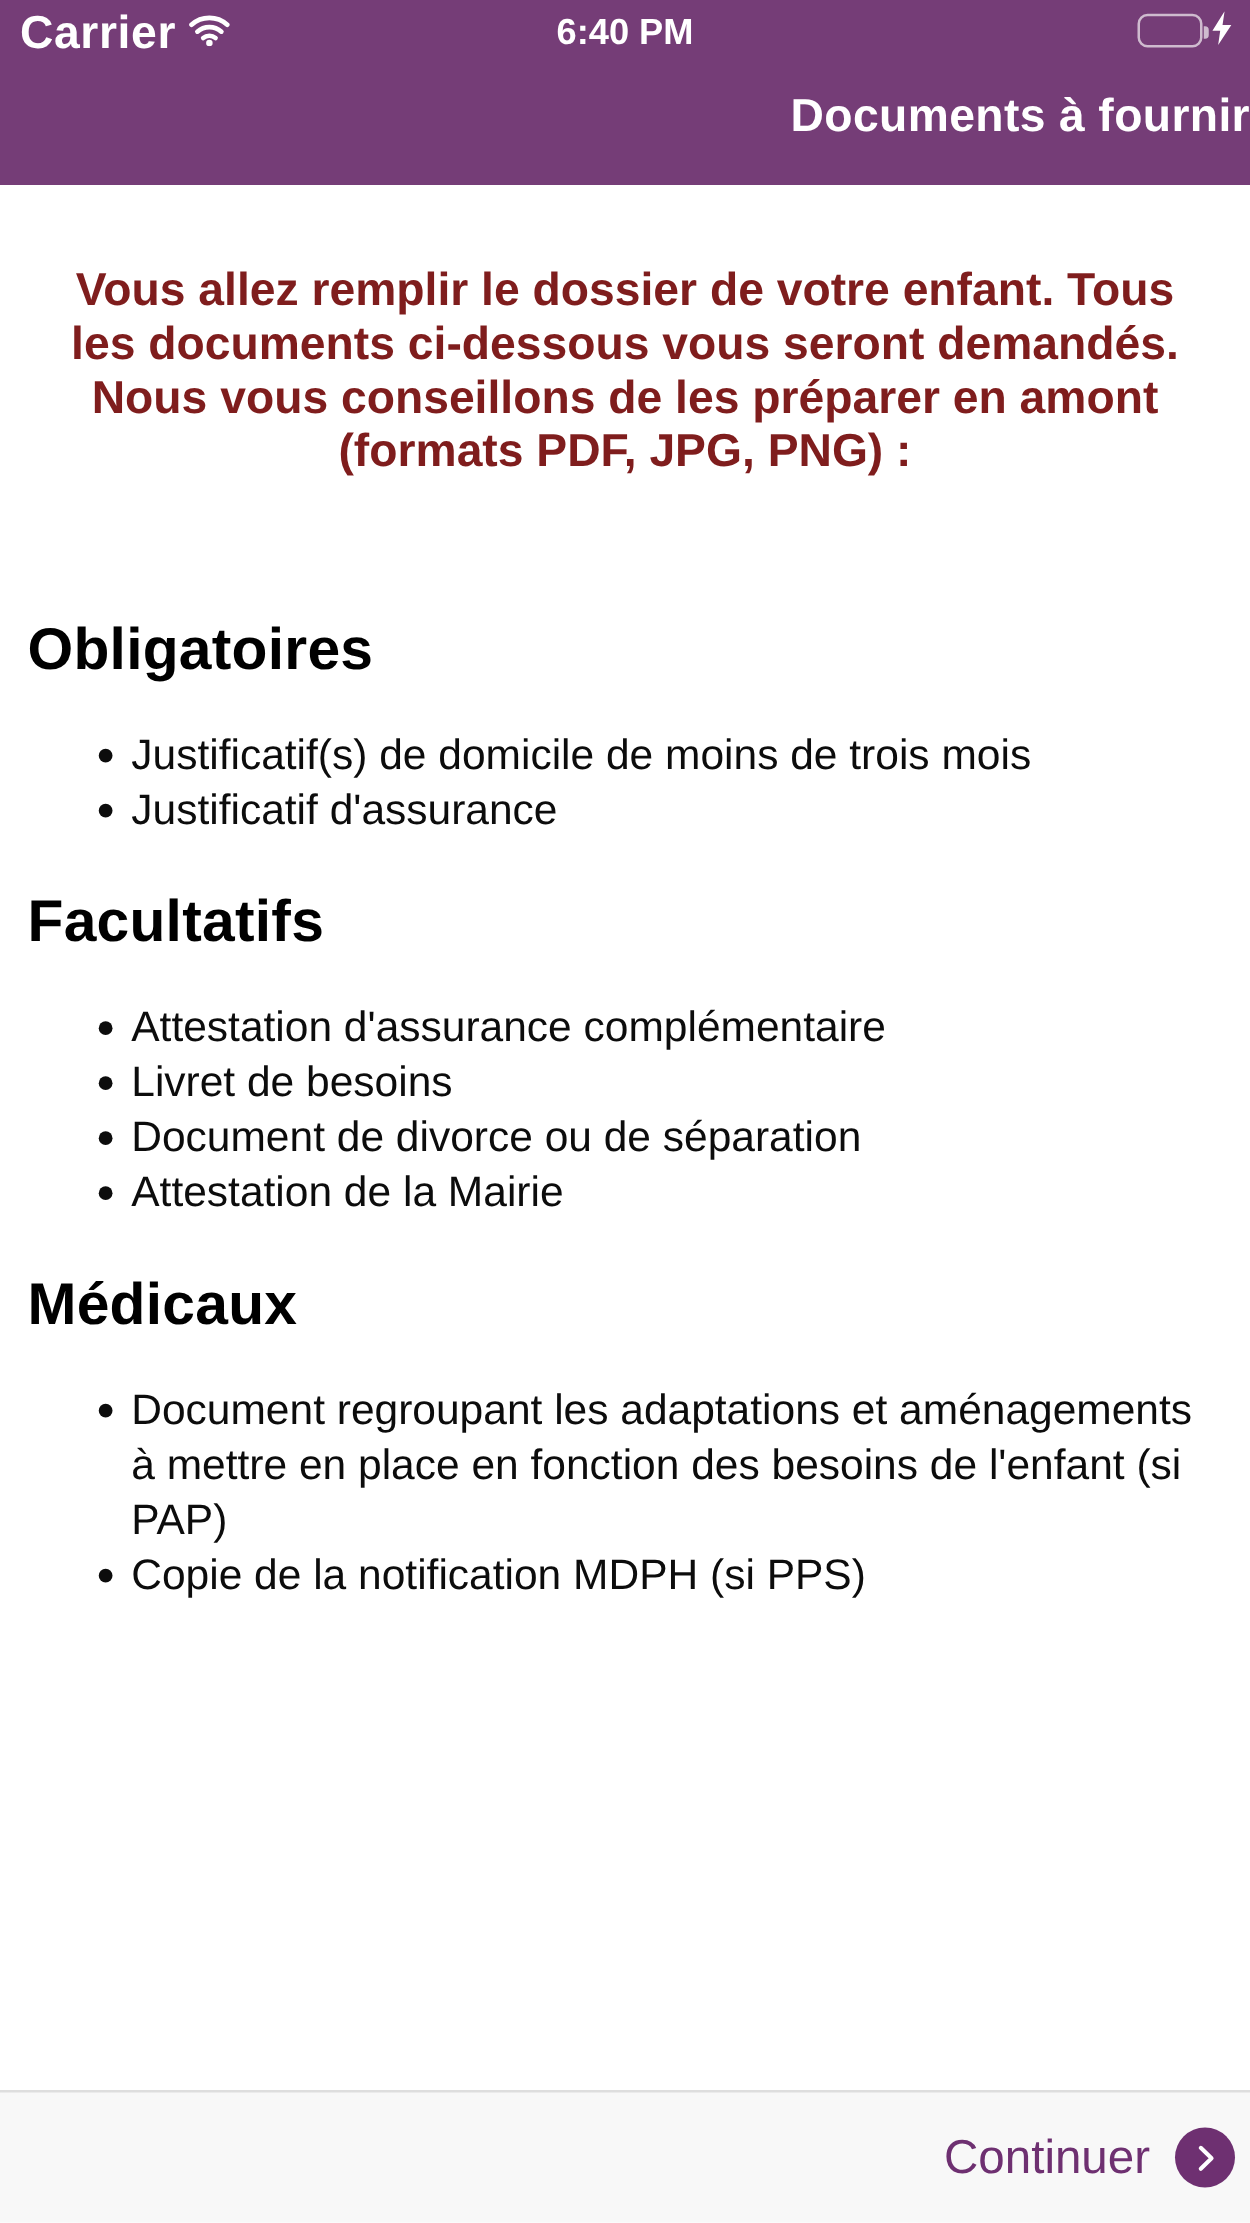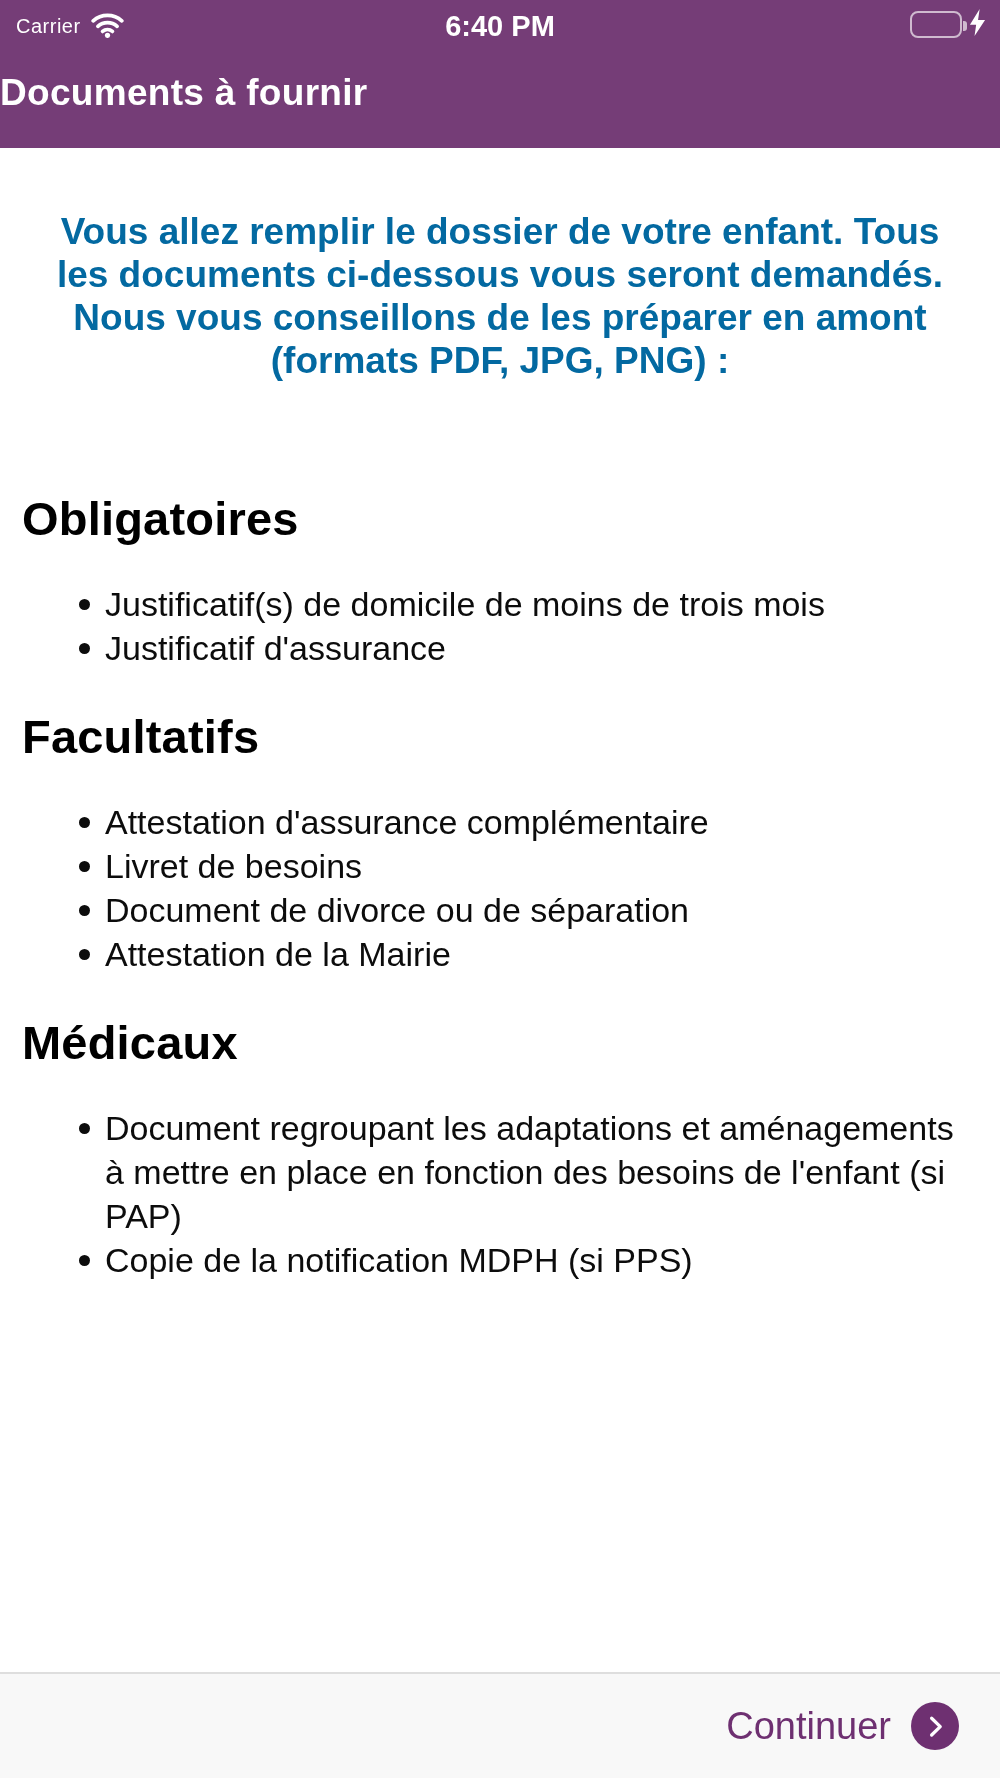--- a/index.html
+++ b/index.html
@@ -13,49 +13,49 @@
   
   .app-header {
     position:absolute; top:0; left:0; width:1000px; height:148px;
     background:#753D77; color:#ffffff;
   }
   .status-bar {
     position:relative; height:46px; padding:0 16px;
     display:flex; align-items:center;
   }
   .carrier-wrap { display:flex; align-items:center; gap:10px; margin-top:6px; }
-  .carrier-label { font-size:20px; font-weight:400; letter-spacing:.5px; }
+  .carrier-label { font-size:37px; font-weight:700; letter-spacing:.5px; }
   .status-time {
     position:absolute; left:50%; top:10px; transform:translateX(-50%);
     font-size:29px; font-weight:600;
   }
   .status-right {
     position:absolute; right:14px; top:8px;
     display:flex; align-items:center; gap:7px;
   }
   .battery {
     position:relative; width:52px; height:27px;
     border:2.5px solid rgba(255,255,255,0.65); border-radius:8px;
     padding:2.5px; box-sizing:border-box;
   }
   .battery-fill { width:100%; height:100%; background:#55D45E; border-radius:3px; }
   .battery-cap {
     position:absolute; right:-7px; top:8px; width:4px; height:10px;
     background:rgba(255,255,255,0.65); border-radius:0 3px 3px 0;
   }
   .nav-title {
-    text-align:left; font-size:37px; font-weight:700;
+    text-align:right; font-size:37px; font-weight:700;
     margin-top:26px; letter-spacing:.3px;
   }
 
   
   .content { position:absolute; top:148px; left:0; width:1000px; }
   .intro {
     margin:62px 42px 0; text-align:center;
-    font-size:37px; font-weight:700; line-height:43px; color:#0369a1;
+    font-size:37px; font-weight:700; line-height:43px; color:#7f1d1d;
   }
   h2.section-title {
     font-size:47px; font-weight:700; color:#000000;
     margin:40px 0 0 22px; line-height:1.15; letter-spacing:.2px;
   }
   h2.first { margin-top:110px; }
   ul.doc-list {
     margin:36px 0 0 0; padding:0 20px 0 105px;
     list-style:none;
   }
@@ -66,21 +66,21 @@
   ul.doc-list li::before {
     content:""; position:absolute; left:-26px; top:17px;
     width:11px; height:11px; border-radius:50%; background:#0c0c0c;
   }
 
   
   .footer {
     position:absolute; left:0; bottom:0; width:1000px; height:106px;
     background:#F8F8F8; border-top:2px solid #DEDEDE; box-sizing:border-box;
     display:flex; align-items:center; justify-content:flex-end;
-    padding-right:41px; gap:20px; cursor:pointer;
+    padding-right:12px; gap:20px; cursor:pointer;
   }
   .continue-label { font-size:38px; color:#6E3071; font-weight:400; }
   .continue-circle {
     width:48px; height:48px; border-radius:50%; background:#6E3071;
     display:flex; align-items:center; justify-content:center; flex:0 0 auto;
   }
 </style>
 </head>
 <body>
 

